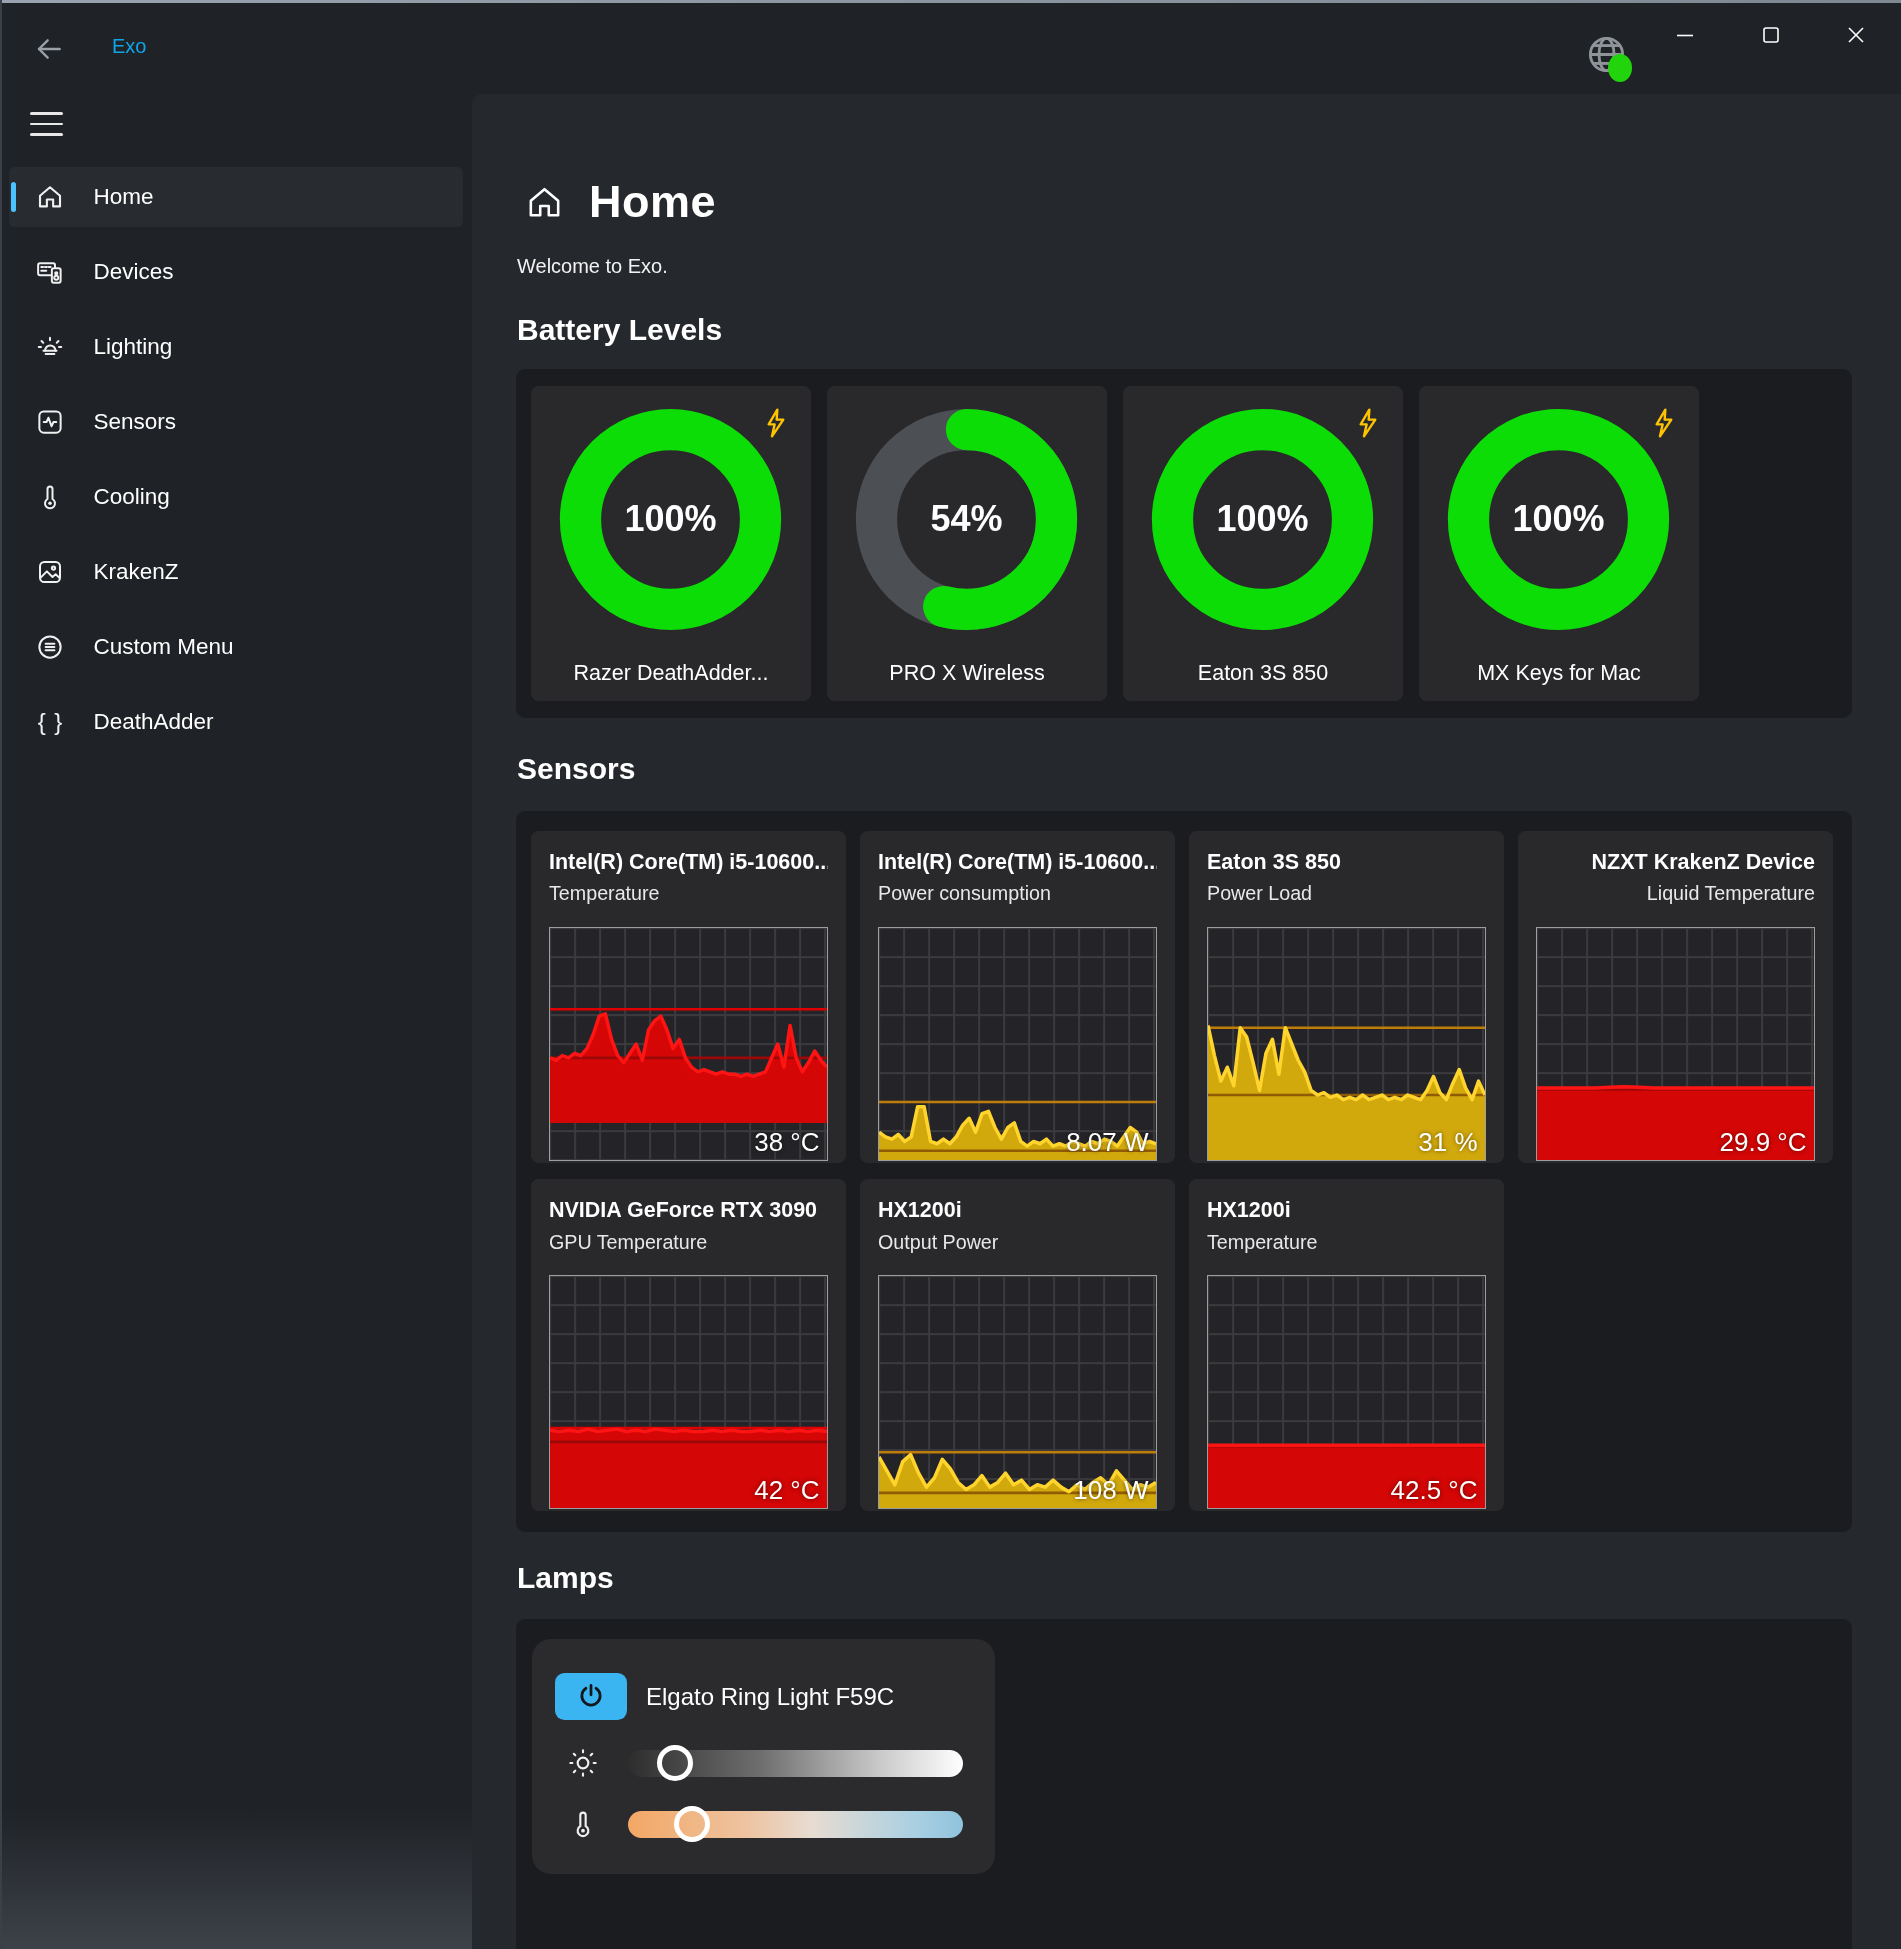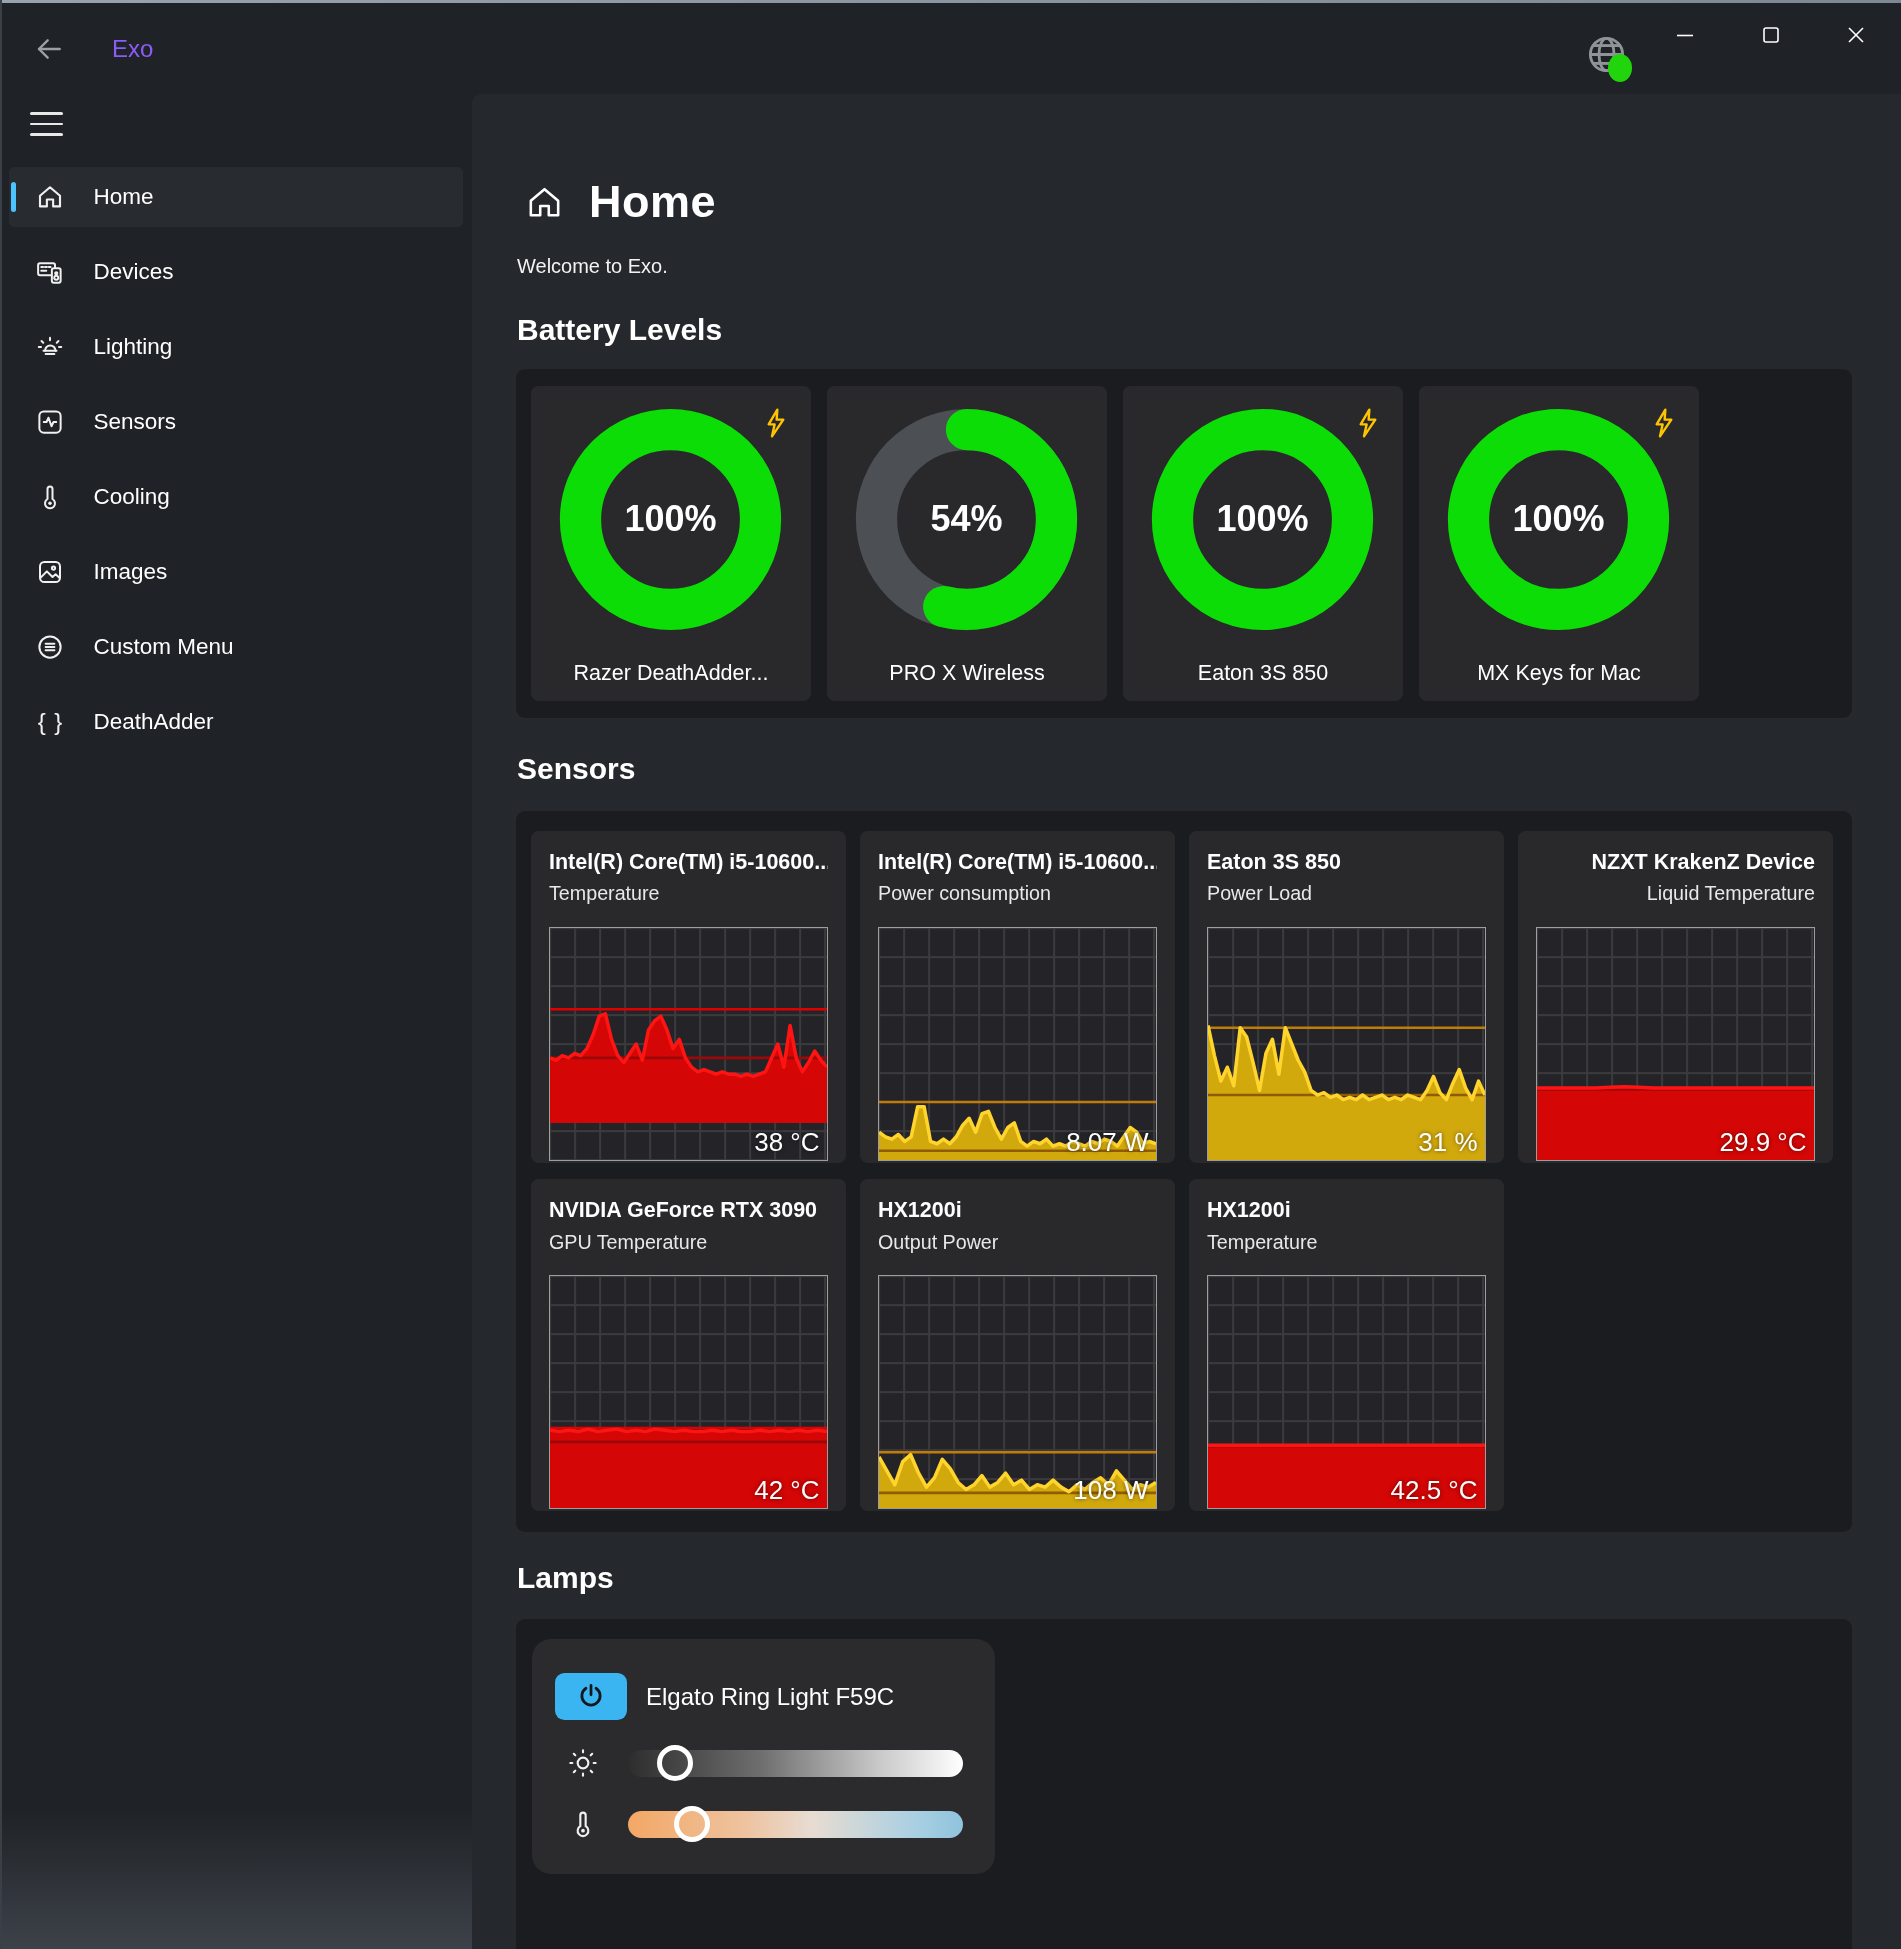--- a/index.html
+++ b/index.html
@@ -7,21 +7,21 @@
               font-family:"Liberation Sans", sans-serif; color:#fff; }
   .window { position:absolute; inset:0; background:#1f2226; }
   .top-edge { position:absolute; top:0; left:0; right:0; height:2.8px;
               background:linear-gradient(90deg,#99a3af,#7e8893); z-index:50; }
   .left-edge { position:absolute; top:0; left:0; bottom:0; width:1.9px; background:#3a4047; z-index:50; }
 
   
   .titlebar { position:absolute; top:2.8px; left:0; right:0; height:91px; }
   .back-button { position:absolute; left:28px; top:26px; width:41px; height:41px;
                  display:flex; align-items:center; justify-content:center; border-radius:5.6px; }
-  .app-title { position:absolute; left:112px; top:32px; font-size:24px; color:#8b5cf6; }
+  .app-title { position:absolute; left:112px; top:32px; font-size:20px; color:#0ea5e9; }
   .tray-globe { position:absolute; left:1585px; top:30px; width:49px; height:49px; }
   .tray-globe .dot { position:absolute; right:1.9px; bottom:0px; width:24px; height:28px; border-radius:50%; }
   .caption-btn { position:absolute; top:5.6px; width:58px; height:54px;
                  display:flex; align-items:center; justify-content:center; }
   .btn-min { left:1656px; } .btn-max { left:1742px; } .btn-close { left:1827px; }
 
   
   .sidebar { position:absolute; top:94px; left:0; width:472px; bottom:0; }
   .sidebar::after { content:""; position:absolute; left:0; right:0; bottom:0; height:141px;
                     background:linear-gradient(180deg, rgba(130,140,155,0) 0%, rgba(130,140,155,0.30) 100%);
@@ -218,21 +218,21 @@
 
       <div class="nav-item">
 
         <span class="nav-icon">
           <svg width="30" height="30" viewBox="0 0 24 24" fill="none" stroke-width="1.6" stroke-linejoin="round" stroke-linecap="round">
             <rect x="4" y="4" width="16" height="16" rx="3.5"></rect>
             <circle cx="14.8" cy="8.8" r="1.3"></circle>
             <path d="M4.5 16.5 L9.5 11.5 L14 16 L16.5 13.8 L19.5 16.6"></path>
           </svg>
         </span>
-        <span class="nav-label">Images</span>
+        <span class="nav-label">KrakenZ</span>
       </div>
 
       <div class="nav-item">
 
         <span class="nav-icon">
           <svg width="30" height="30" viewBox="0 0 24 24" fill="none" stroke-width="1.6" stroke-linecap="round">
             <circle cx="12" cy="12" r="8.5"></circle>
             <path d="M8.5 9.4 h7"></path>
               <path d="M8.5 12 h7"></path>
               <path d="M8.5 14.6 h7"></path>

